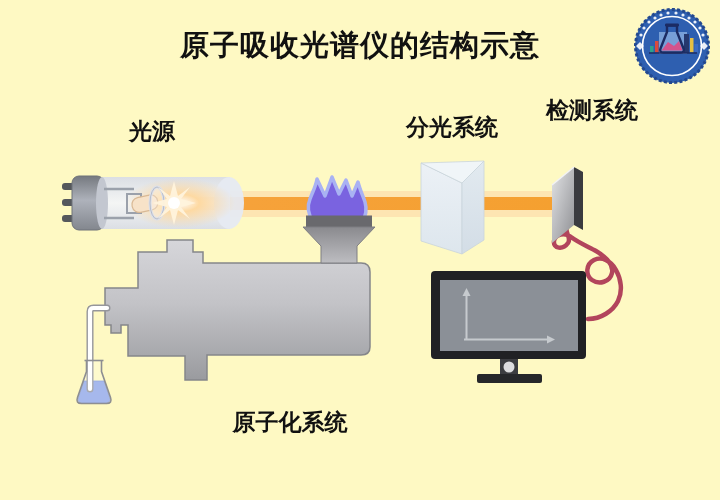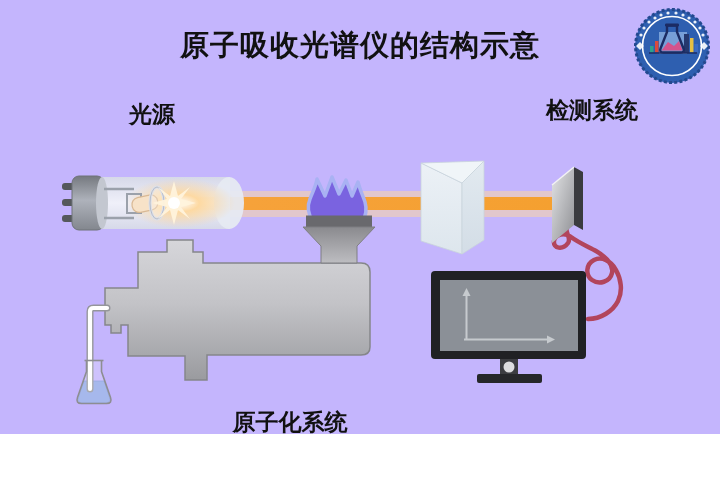--- a/index.html
+++ b/index.html
@@ -1,16 +1,16 @@
 <!DOCTYPE html>
 <html><head>
 <meta charset="utf-8">
 <style>
   html,body{margin:0;padding:0;background:#fff;}
-  .stage{position:relative;width:720px;height:434px;background:#c4b5fd;overflow:hidden;
+  .stage{position:relative;width:720px;height:500px;background:#fef9c3;overflow:hidden;
          font-family:"Liberation Sans","DejaVu Sans",sans-serif;}
   .title{position:absolute;left:0;top:26px;width:100%;text-align:center;
          font-size:29px;font-weight:bold;color:#111;letter-spacing:1px;}
   .lbl{position:absolute;transform:translateX(-50%);font-size:23px;font-weight:bold;
        color:#111;white-space:nowrap;}
   .art{position:absolute;left:0;top:0;}
   .logo{position:absolute;left:632px;top:6px;width:80px;height:80px;}
 </style>
 </head>
 <body>
@@ -185,17 +185,18 @@
         <circle cx="683" cy="15" r="1.6"></circle>
       <circle cx="689" cy="18" r="1.6"></circle>
         <circle cx="695" cy="22" r="1.6"></circle>
       <circle cx="700" cy="28" r="1.6"></circle>
         <circle cx="703" cy="35" r="1.6"></circle>
       <rect x="637.2" y="43.2" width="5.6" height="5.6" transform="rotate(45 640 46)"></rect>
       <rect x="701.2" y="43.2" width="5.6" height="5.6" transform="rotate(45 704 46)"></rect>
     </g>
   </svg>
 
-  <div class="lbl" style="left:152px;top:99px;">光源</div>
+  <div class="lbl" style="left:152px;top:116px;">光源</div>
+  <div class="lbl" style="left:452px;top:112px;">分光系统</div>
   <div class="lbl" style="left:592px;top:95px;">检测系统</div>
   <div class="lbl" style="left:262px;top:407px;margin-left:28px;">原子化系统</div>
 
 </div>
 
 </body></html>

